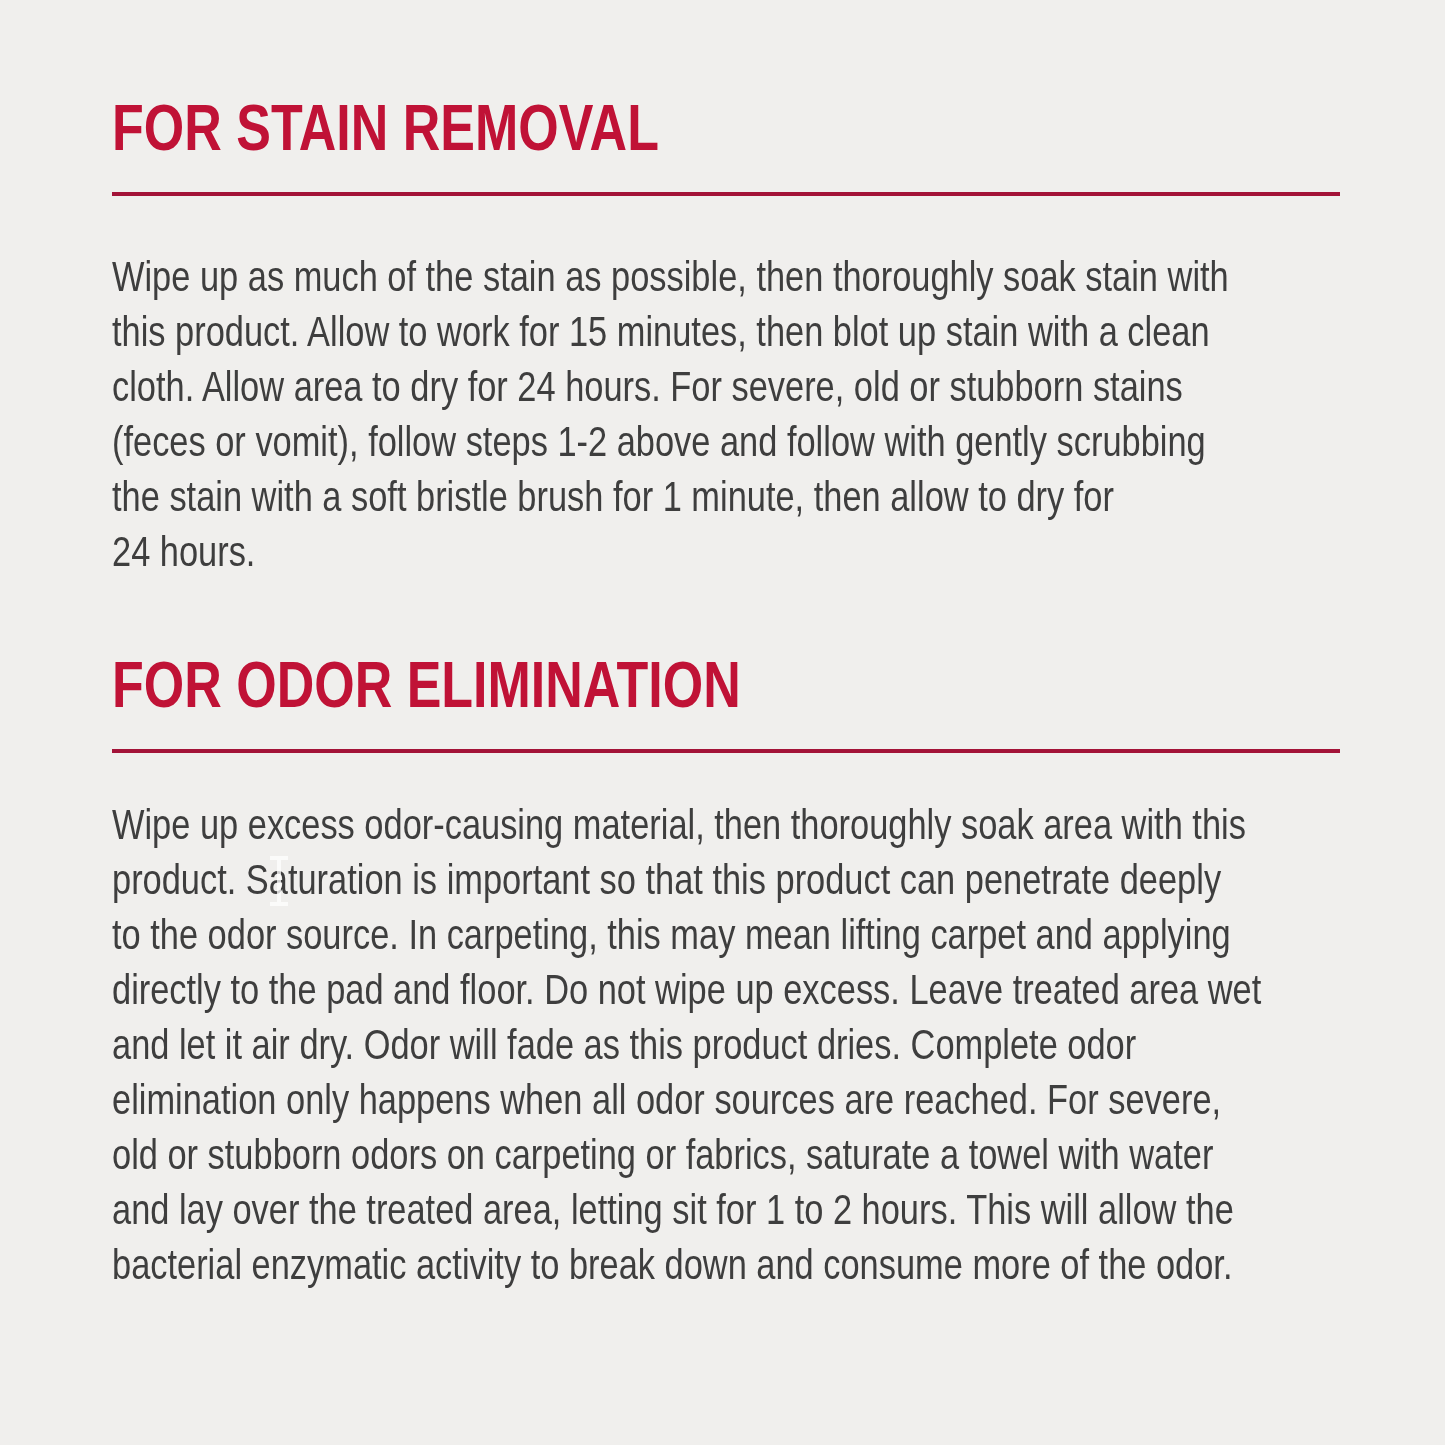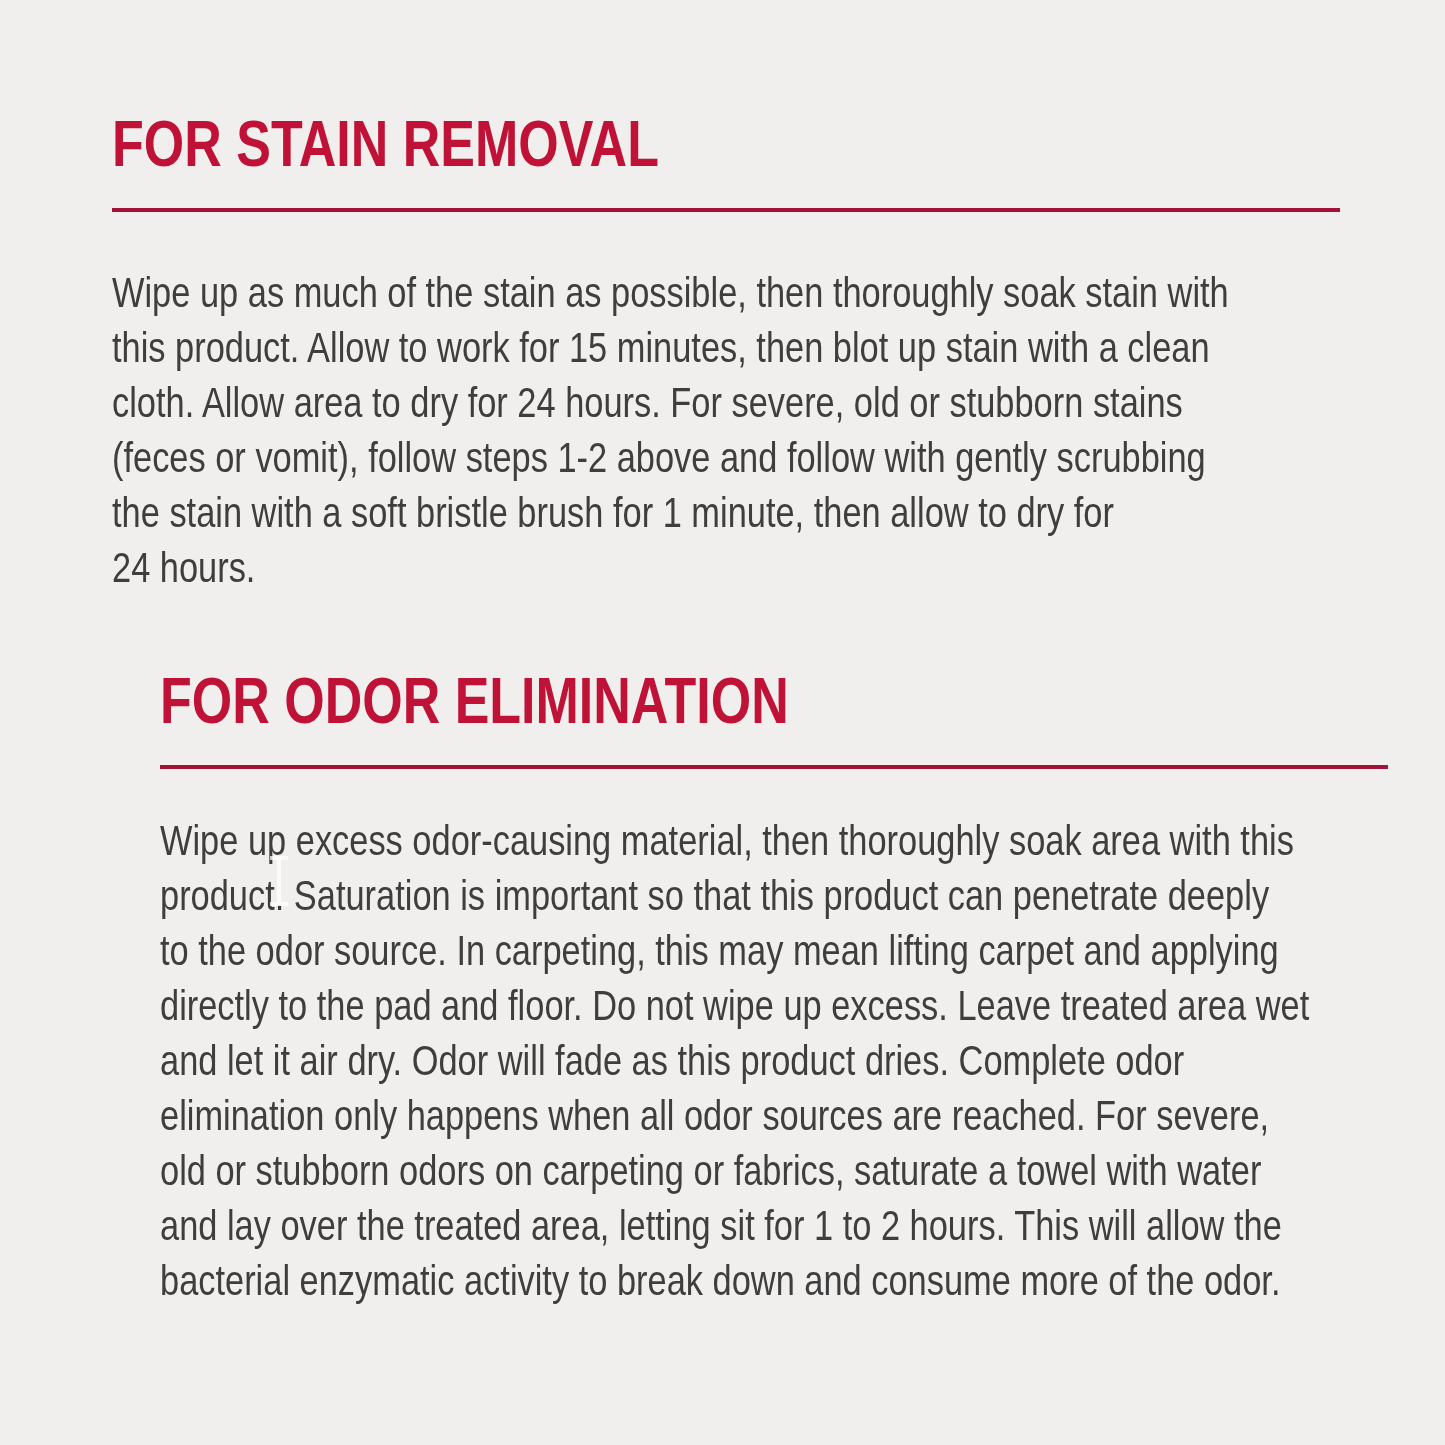--- a/index.html
+++ b/index.html
@@ -12,21 +12,21 @@
   html,body{width:1445px;height:1445px;}
   body{
     background:var(--bg);
     font-family:"Liberation Sans", sans-serif;
     position:relative;
     overflow:hidden;
   }
   .page{
     position:absolute;
     left:112px;
-    top:112px;
+    top:96px;
     width:1233px;
   }
   .section-heading{
     font-size:65px;
     font-weight:700;
     line-height:64px;
     color:var(--heading);
     letter-spacing:0px;
     white-space:nowrap;
     transform:scaleX(0.80);
@@ -45,21 +45,20 @@
     line-height:55px;
     color:var(--body-text);
     white-space:pre-line;
     width:1580px;
     transform:scaleX(0.80);
     transform-origin:left top;
     letter-spacing:0px;
   }
   .section + .section{
     margin-top:74px;
-    margin-left:48px;
   }
   .section:nth-child(2) .section-body{
     margin-top:44px;
   }
   
   .ibeam{
     position:absolute;
     left:266px;
     top:856px;
     width:26px;

